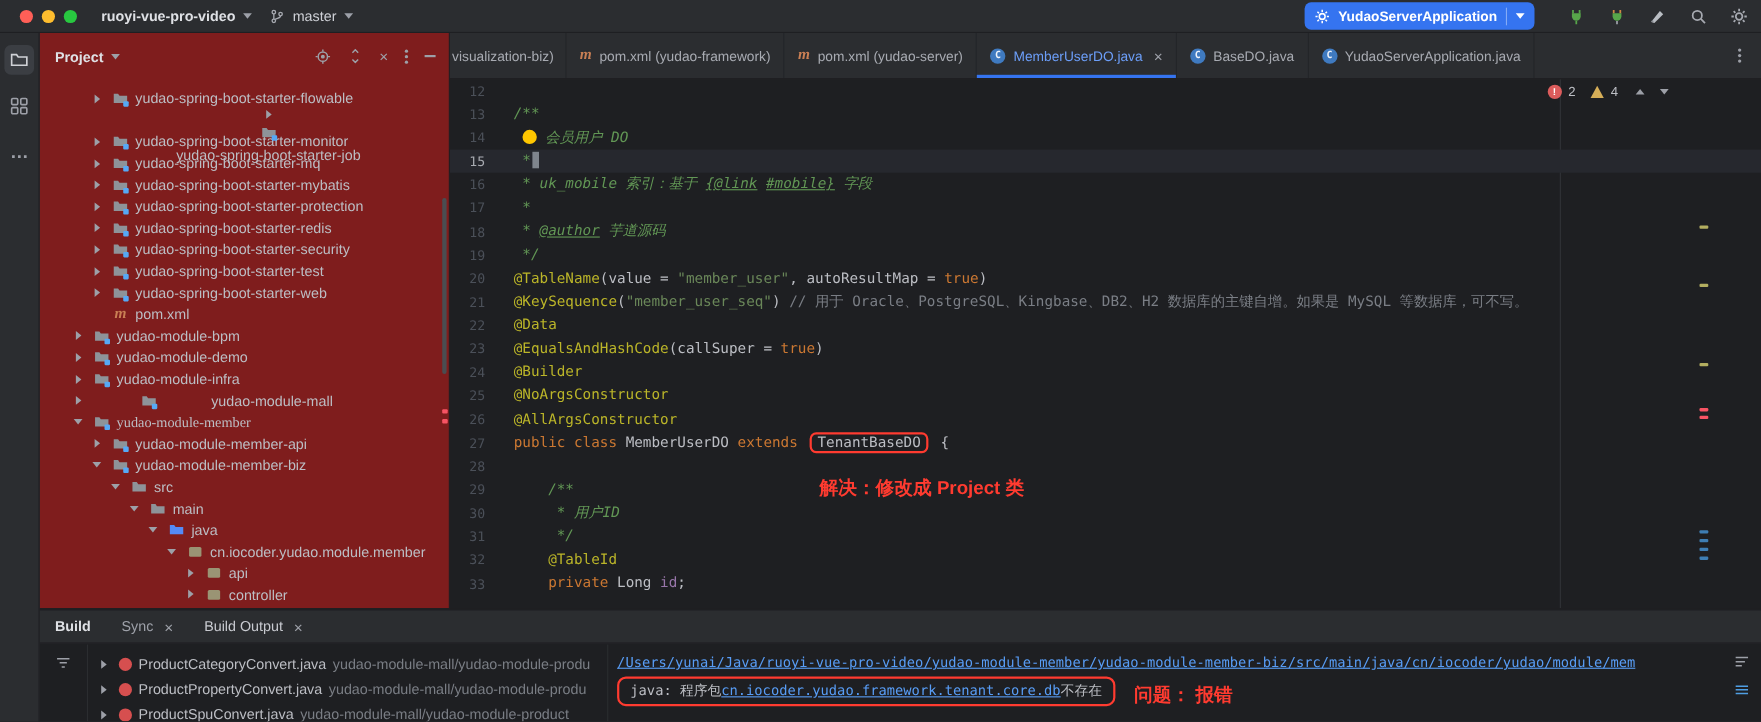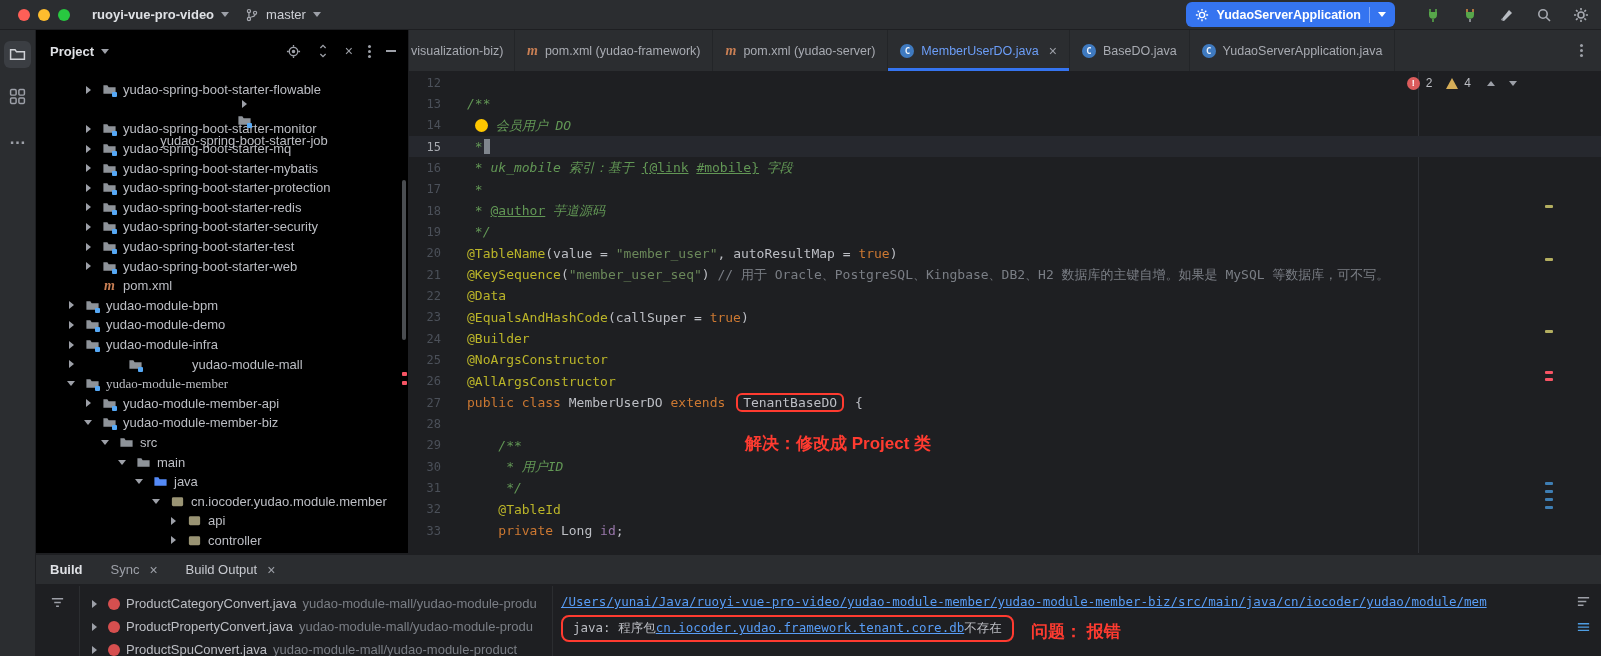--- a/index.html
+++ b/index.html
@@ -20,21 +20,21 @@
 .chev-d{width:0;height:0;border-top:5px solid #9da0a8;border-left:4px solid transparent;border-right:4px solid transparent;display:inline-block}
 .run-widget .chev-d{border-top-color:#fff}
 
 
 .tool-stripe{position:absolute;top:30px;left:0;width:36px;bottom:0;background:#2b2d30;border-right:1px solid #1e1f22;display:flex;flex-direction:column;align-items:center;padding-top:11px;gap:15px;z-index:4}
 .stripe-btn{width:27px;height:27px;border-radius:6px;display:flex;align-items:center;justify-content:center;color:#9da0a8}
 .stripe-btn.active{background:#3b3e43}
 .hdots{color:#9da0a8;font-size:17px;font-weight:700;line-height:10px}
 
 
-.project-panel{position:absolute;left:36px;top:30px;width:373px;height:523px;background:#000000;border-right:1px solid #1e1f22}
+.project-panel{position:absolute;left:36px;top:30px;width:373px;height:523px;background:#7f1d1d;border-right:1px solid #1e1f22}
 .pp-header{height:42px;display:flex;align-items:center;padding:0 12px 0 14px}
 .pp-title{display:flex;align-items:center;gap:7px;font-weight:700;color:#dfe1e5}
 .pp-actions{margin-left:auto;display:flex;gap:15px;align-items:center;color:#9da0a8}
 .pp-actions .xg{font-size:14px;line-height:1}
 .kebab{display:inline-block;width:3px;height:3px;border-radius:50%;background:#9da0a8;box-shadow:0 -5px 0 #9da0a8,0 5px 0 #9da0a8}
 .dash{display:inline-block;width:10px;height:2px;background:#9da0a8}
 .tree{position:absolute;top:42px;left:0;right:0;bottom:0;padding-top:8px;overflow:hidden}
 .trow{display:flex;align-items:center;gap:5px;height:19.6px;white-space:nowrap;color:#bcbec4}
 .chev{display:inline-flex;width:16px;justify-content:center;align-items:center;flex:none}
 .chev.right::before{content:"";border-left:5px solid #9da0a8;border-top:4px solid transparent;border-bottom:4px solid transparent}
@@ -62,21 +62,21 @@
 .gut{width:58px;padding-right:26px;text-align:right;color:#4b5059;font:12px "DejaVu Sans Mono",monospace;flex:none}
 .crow.active .gut{color:#a7aab0}
 .ctext{font:13px/21.33px "DejaVu Sans Mono",monospace;white-space:pre}
 .t-def{color:#bcbec4}
 .t-kw{color:#cc7832}
 .t-ann{color:#bbb529}
 .t-str{color:#6a8759}
 .t-cmt{color:#7a7e85}
 .t-field{color:#9876aa}
 .t-doc{color:#629755;font-style:italic}
-.t-doctag{color:#629755;text-decoration:underline}
+.t-doctag{color:#629755;font-style:italic;text-decoration:underline}
 .t-errbox{color:#bcbec4;border:2px solid #ff3b30;border-radius:6px;padding:0 5px;margin:0 3px}
 .t-bulb{display:inline-block;width:13px;height:13px;border-radius:50%;background:#ffc700;vertical-align:-2px}
 .t-caret{display:inline-block;width:6px;height:15px;background:#7f858d;vertical-align:-3px;margin-left:1px}
 .inspect-widget{position:absolute;top:4px;right:84px;display:flex;align-items:center;gap:6px;font-size:12px;color:#bcbec4;z-index:3}
 .err-ico{width:13px;height:13px;border-radius:50%;background:#db5c5c;color:#fff;font:700 9px/13px "Liberation Sans",sans-serif;text-align:center}
 .warn-ico{width:0;height:0;border-left:6px solid transparent;border-right:6px solid transparent;border-bottom:11px solid #d6ae58;margin-left:8px}
 .chev-u2{width:0;height:0;border-bottom:5px solid #9da0a8;border-left:4px solid transparent;border-right:4px solid transparent;margin-left:10px}
 .chev-d2{width:0;height:0;border-top:5px solid #9da0a8;border-left:4px solid transparent;border-right:4px solid transparent;margin-left:8px}
 .stripe{position:absolute;top:0;bottom:0;left:1134px;width:12px;z-index:2}
 .smark{position:absolute;width:8px;height:3px;border-radius:1px;left:2px}

